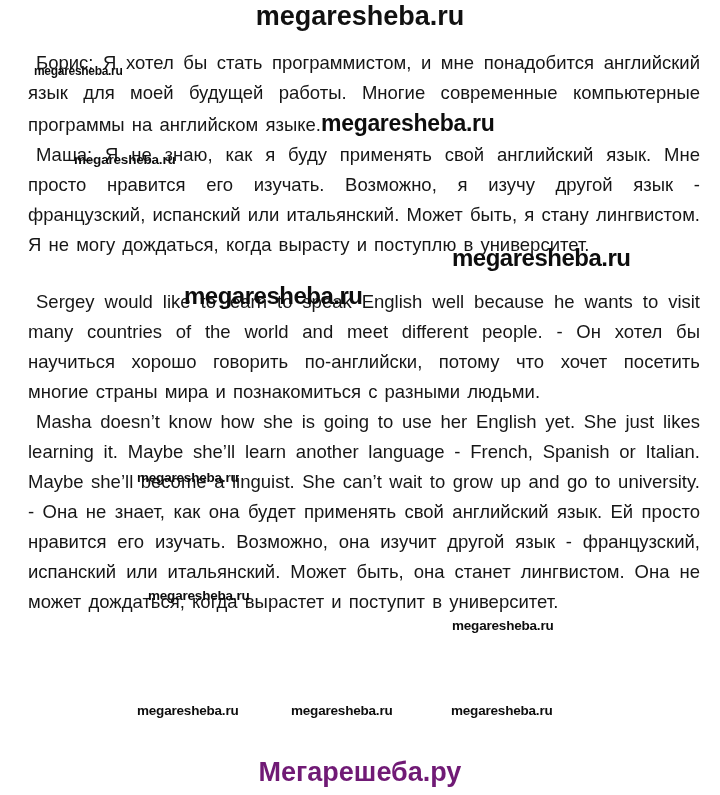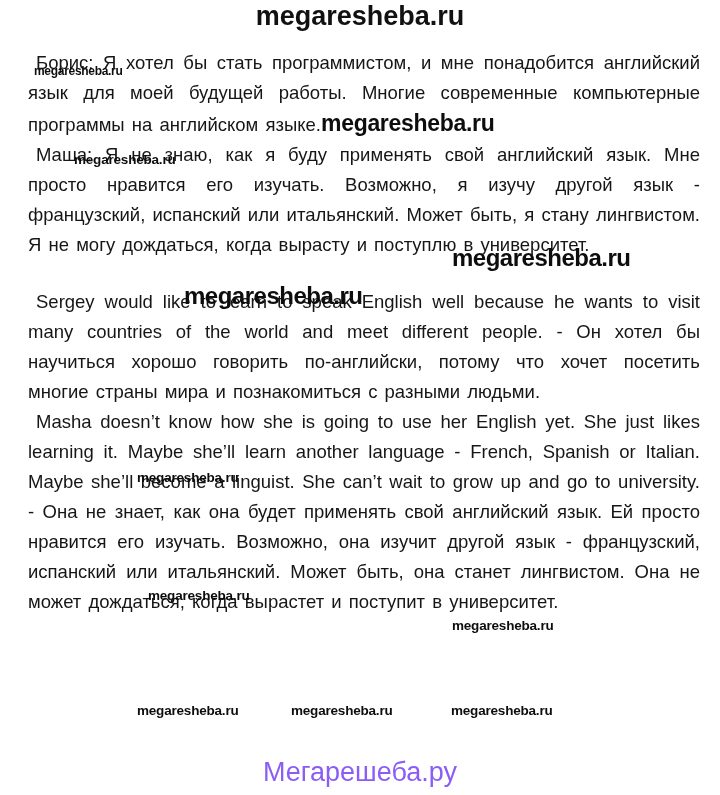--- a/index.html
+++ b/index.html
@@ -58,22 +58,22 @@
   .wm-sm { font-size: 13.5px; letter-spacing: -0.2px; }
   .wm-lg { font-size: 24px; letter-spacing: -0.5px; }
   .footer-title {
     position: absolute;
     left: 0;
     right: 0;
     top: 757px;
     margin: 0;
     text-align: center;
     font-size: 27px;
-    font-weight: normal;
-    color: #8b5cf6;
+    font-weight: bold;
+    color: #701a75;
   }
 </style>
 </head>
 <body>
 
 <div class="page">
 
   <h1 class="header-title">megaresheba.ru</h1>
 
   <div class="content">

